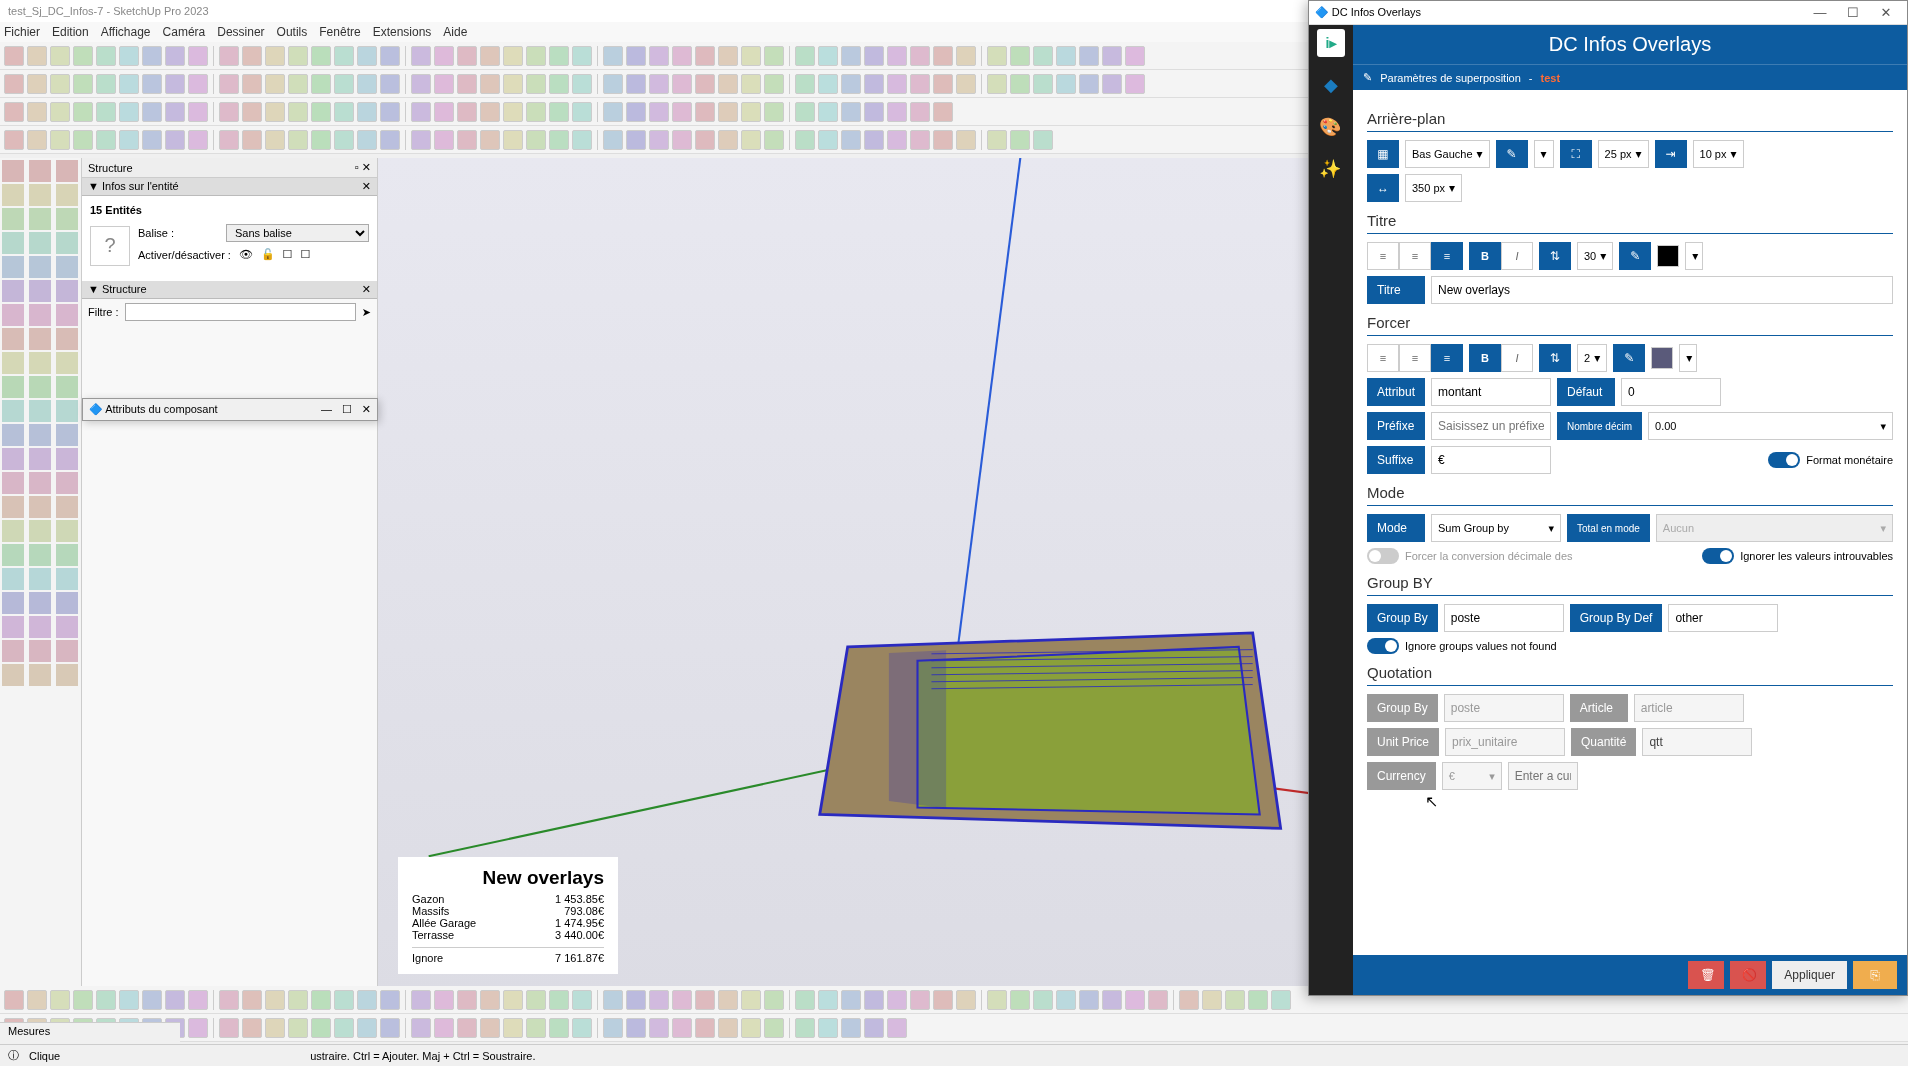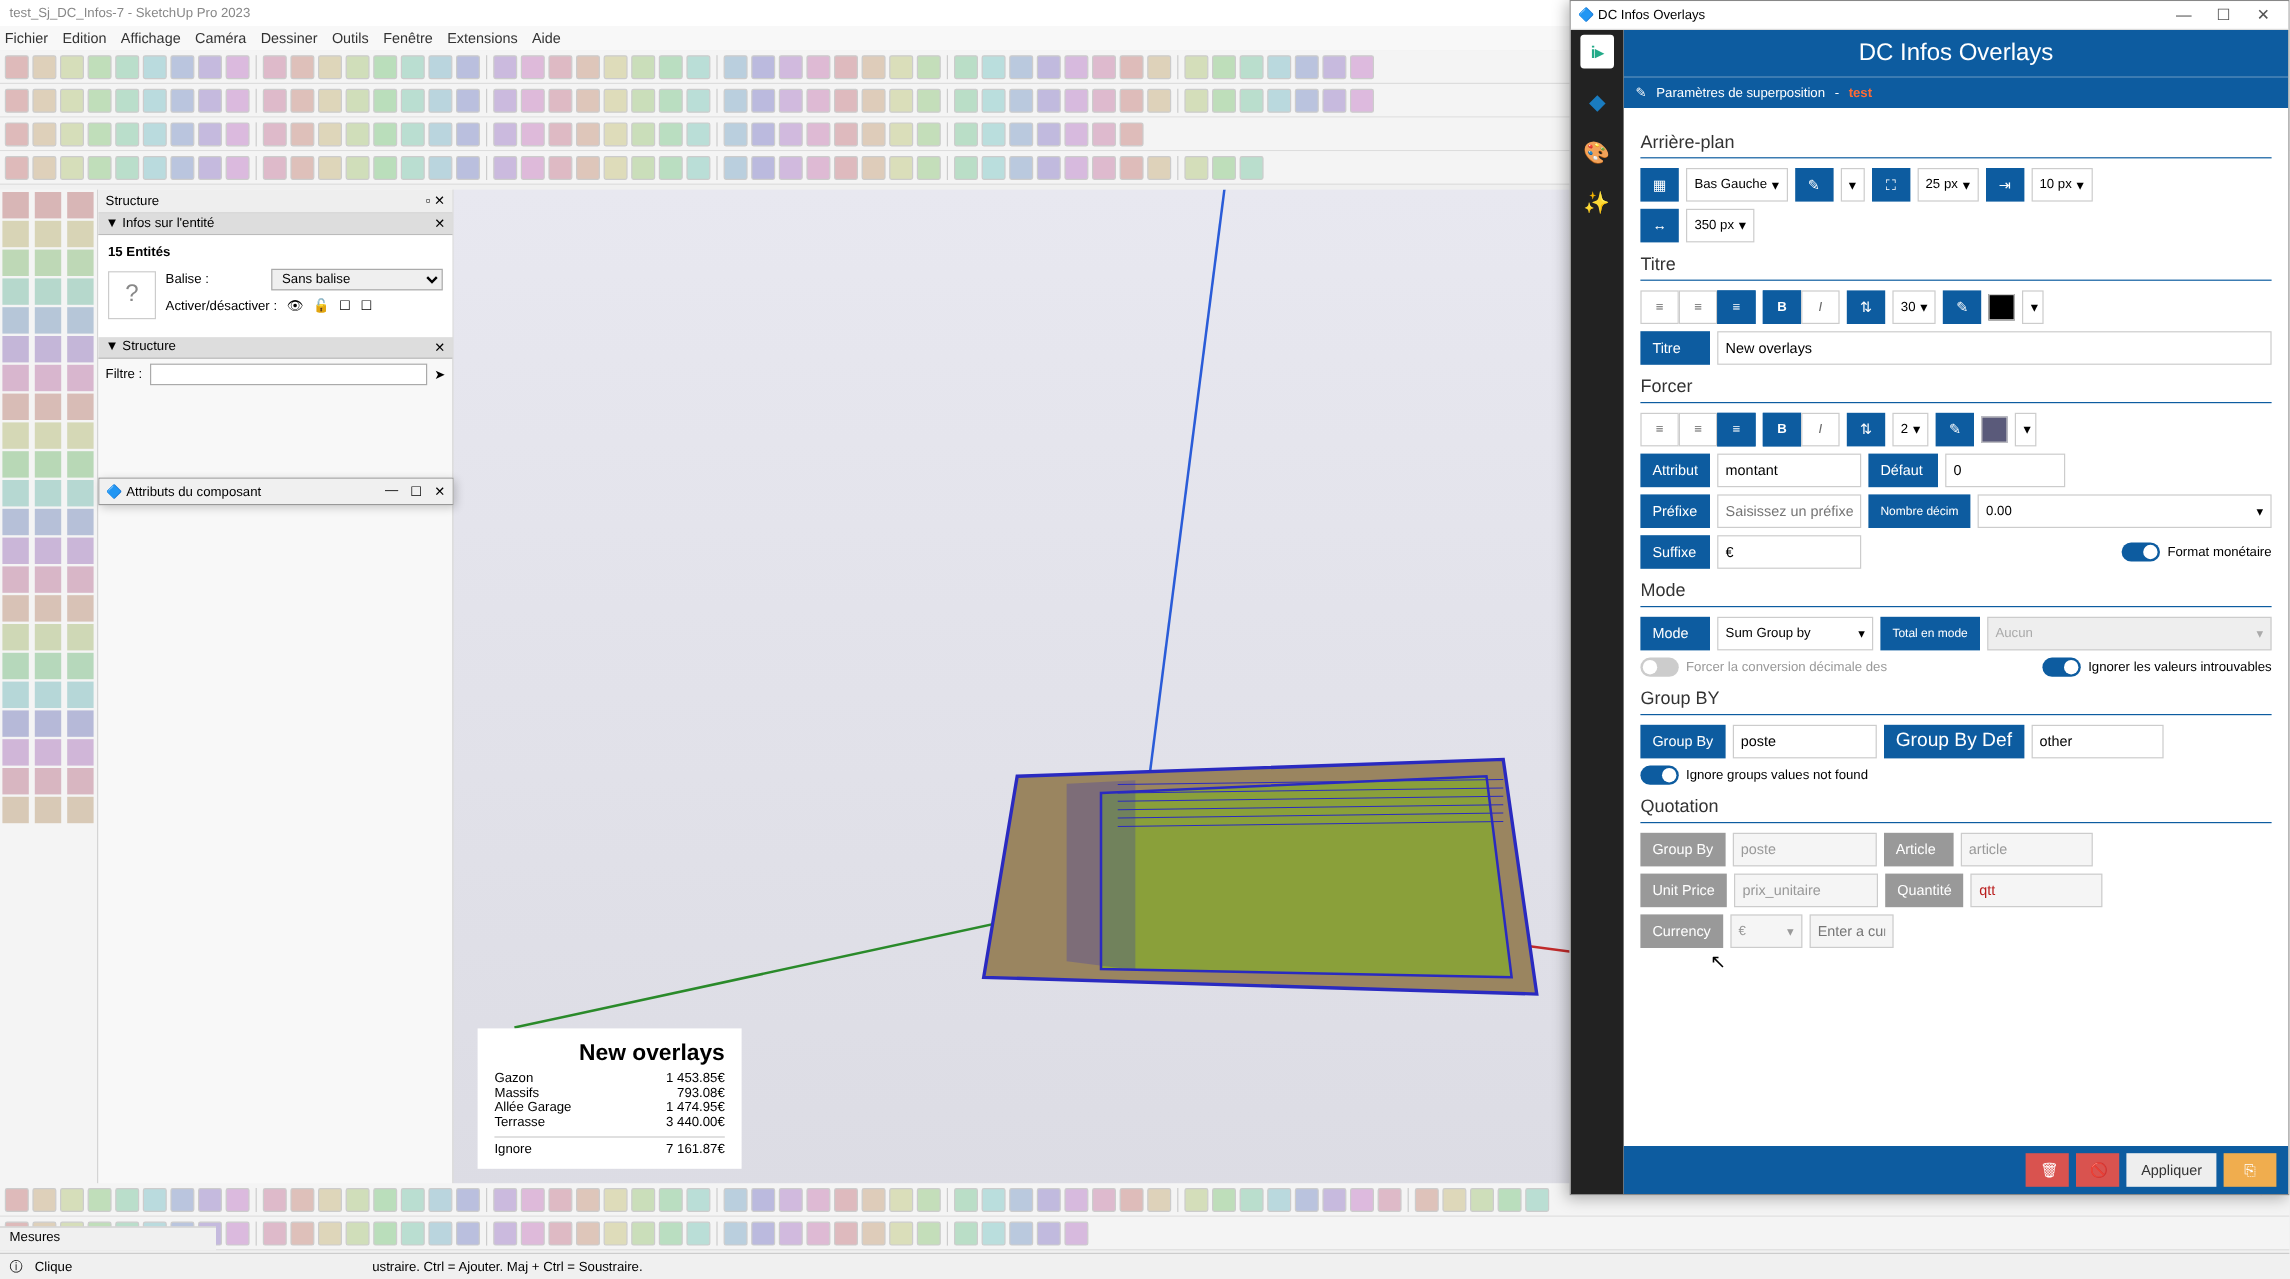--- a/index.html
+++ b/index.html
@@ -778,40 +778,40 @@
           <span style="margin-left:auto;display:flex;align-items:center;gap:6px">
             <span class="toggle on"></span>
             <span>Ignorer les valeurs introuvables</span>
           </span>
         </div>
 
         <div class="dc-section-title">Group BY</div>
         <div class="dc-row">
           <span class="dc-label-btn">Group By</span>
           <input class="dc-input" style="max-width: 120px;" value="poste">
-          <span class="dc-label-btn" style="font-size:16px">Group By Def</span>
+          <span class="dc-label-btn" style="font-size:12px">Group By Def</span>
           <input class="dc-input" style="max-width: 110px;" value="other">
         </div>
         <div class="dc-row">
           <span class="toggle on"></span>
           <span>Ignore groups values not found</span>
         </div>
 
         <div class="dc-section-title">Quotation</div>
         <div class="dc-row">
           <span class="dc-label-btn grey">Group By</span>
           <input class="dc-input" style="max-width: 120px; background: rgb(245, 245, 245); color: rgb(153, 153, 153);" value="poste">
           <span class="dc-label-btn grey">Article</span>
           <input class="dc-input" style="max-width: 110px; background: rgb(245, 245, 245); color: rgb(153, 153, 153);" value="article">
         </div>
         <div class="dc-row">
           <span class="dc-label-btn grey">Unit Price</span>
           <input class="dc-input" style="max-width: 120px; background: rgb(245, 245, 245); color: rgb(153, 153, 153);" value="prix_unitaire">
           <span class="dc-label-btn grey">Quantité</span>
-          <input class="dc-input" style="max-width: 110px; background: rgb(245, 245, 245); color: #b91c1c;" value="qtt">
+          <input class="dc-input" style="max-width: 110px; background: rgb(245, 245, 245); color: #404040;" value="qtt">
         </div>
         <div class="dc-row">
           <span class="dc-label-btn grey">Currency</span>
           <div class="dc-select" style="width:60px;background:#f5f5f5;color:#999">
               <span>€</span>
               <span style="margin-left:auto">▾</span>
             </div>
           <input class="dc-input" style="max-width: 70px; color: rgb(217, 83, 79); background: rgb(245, 245, 245);" placeholder="Enter a cur">
         </div>
 

